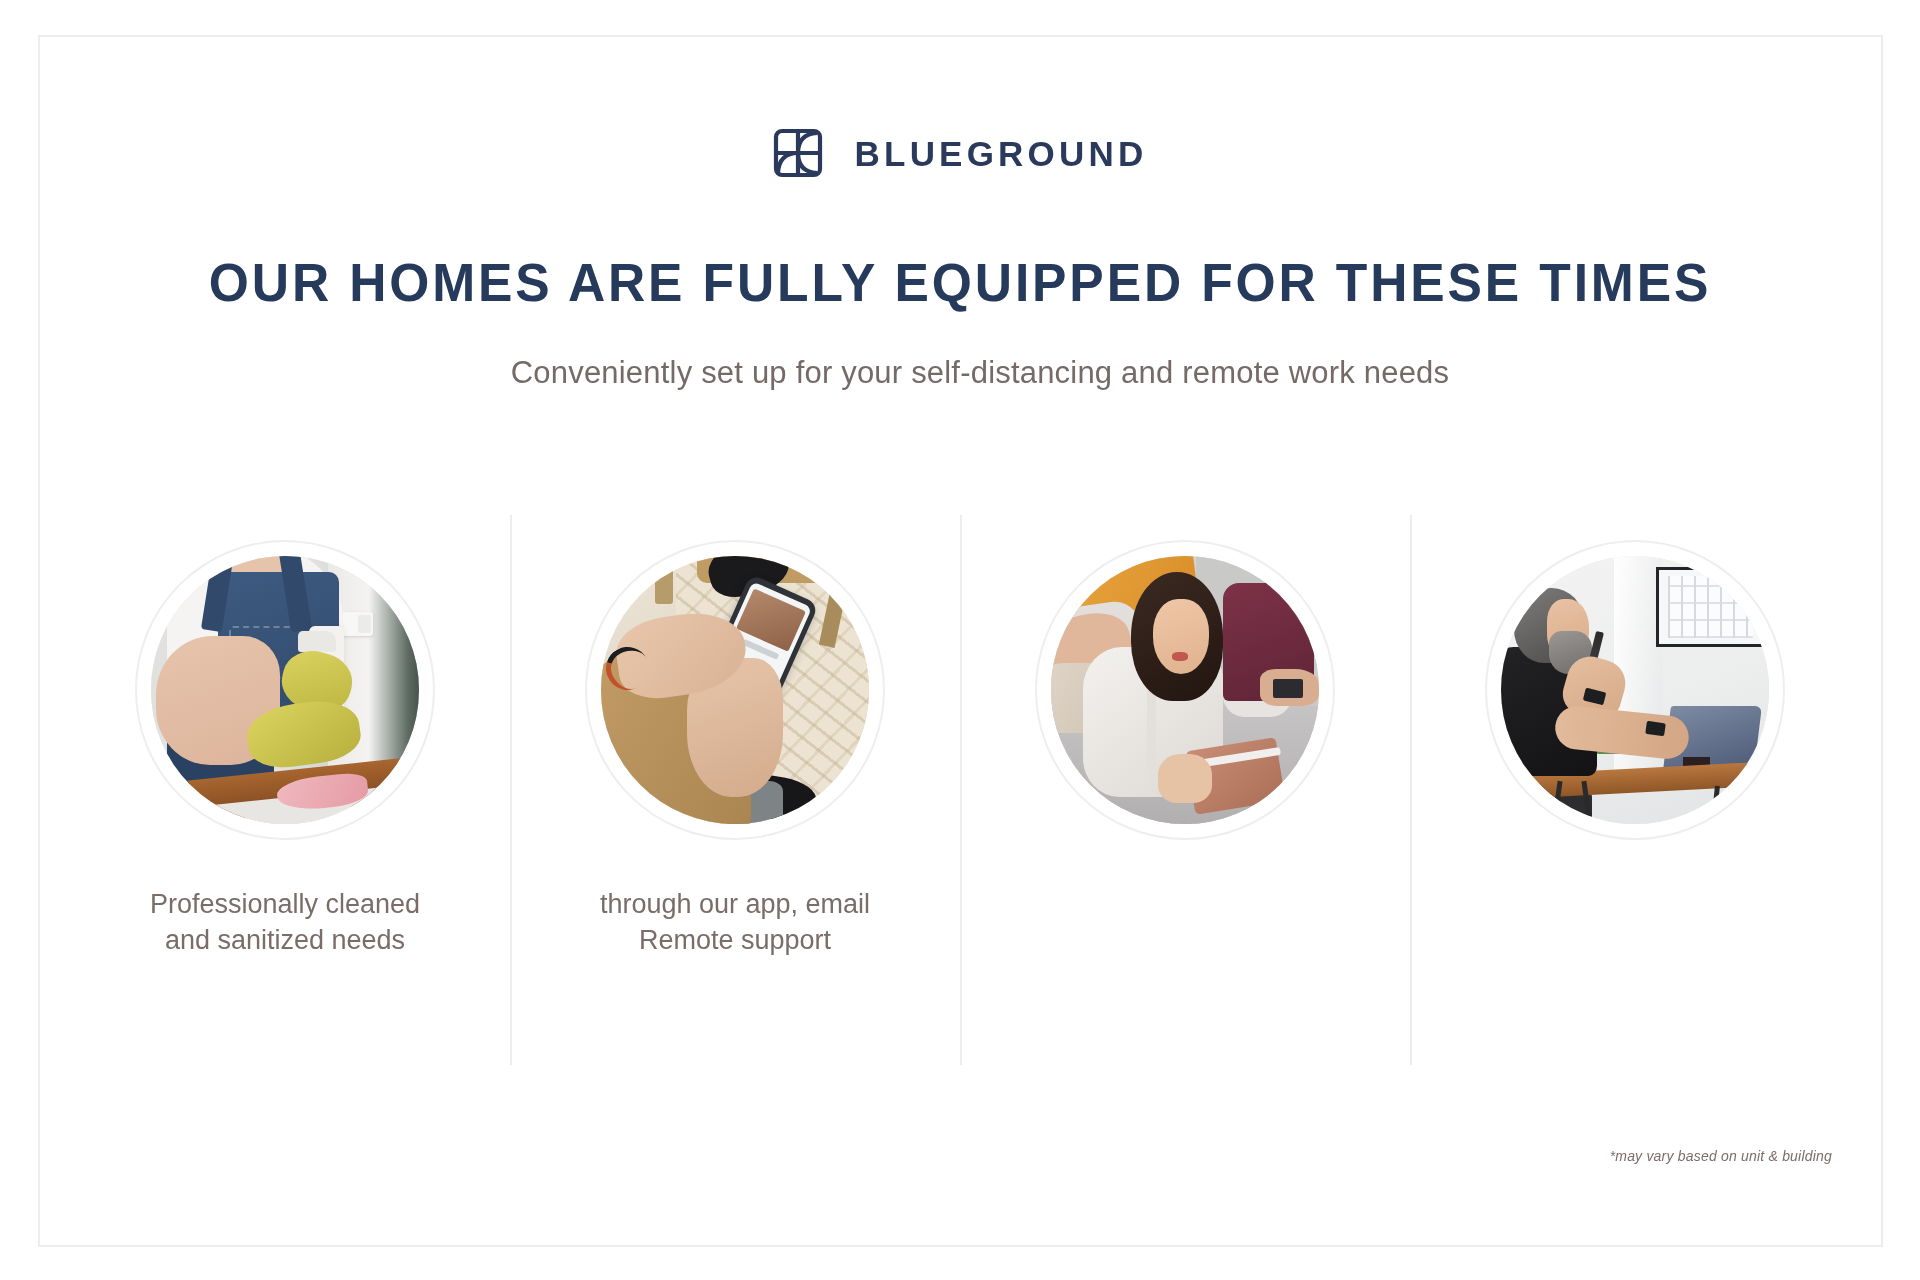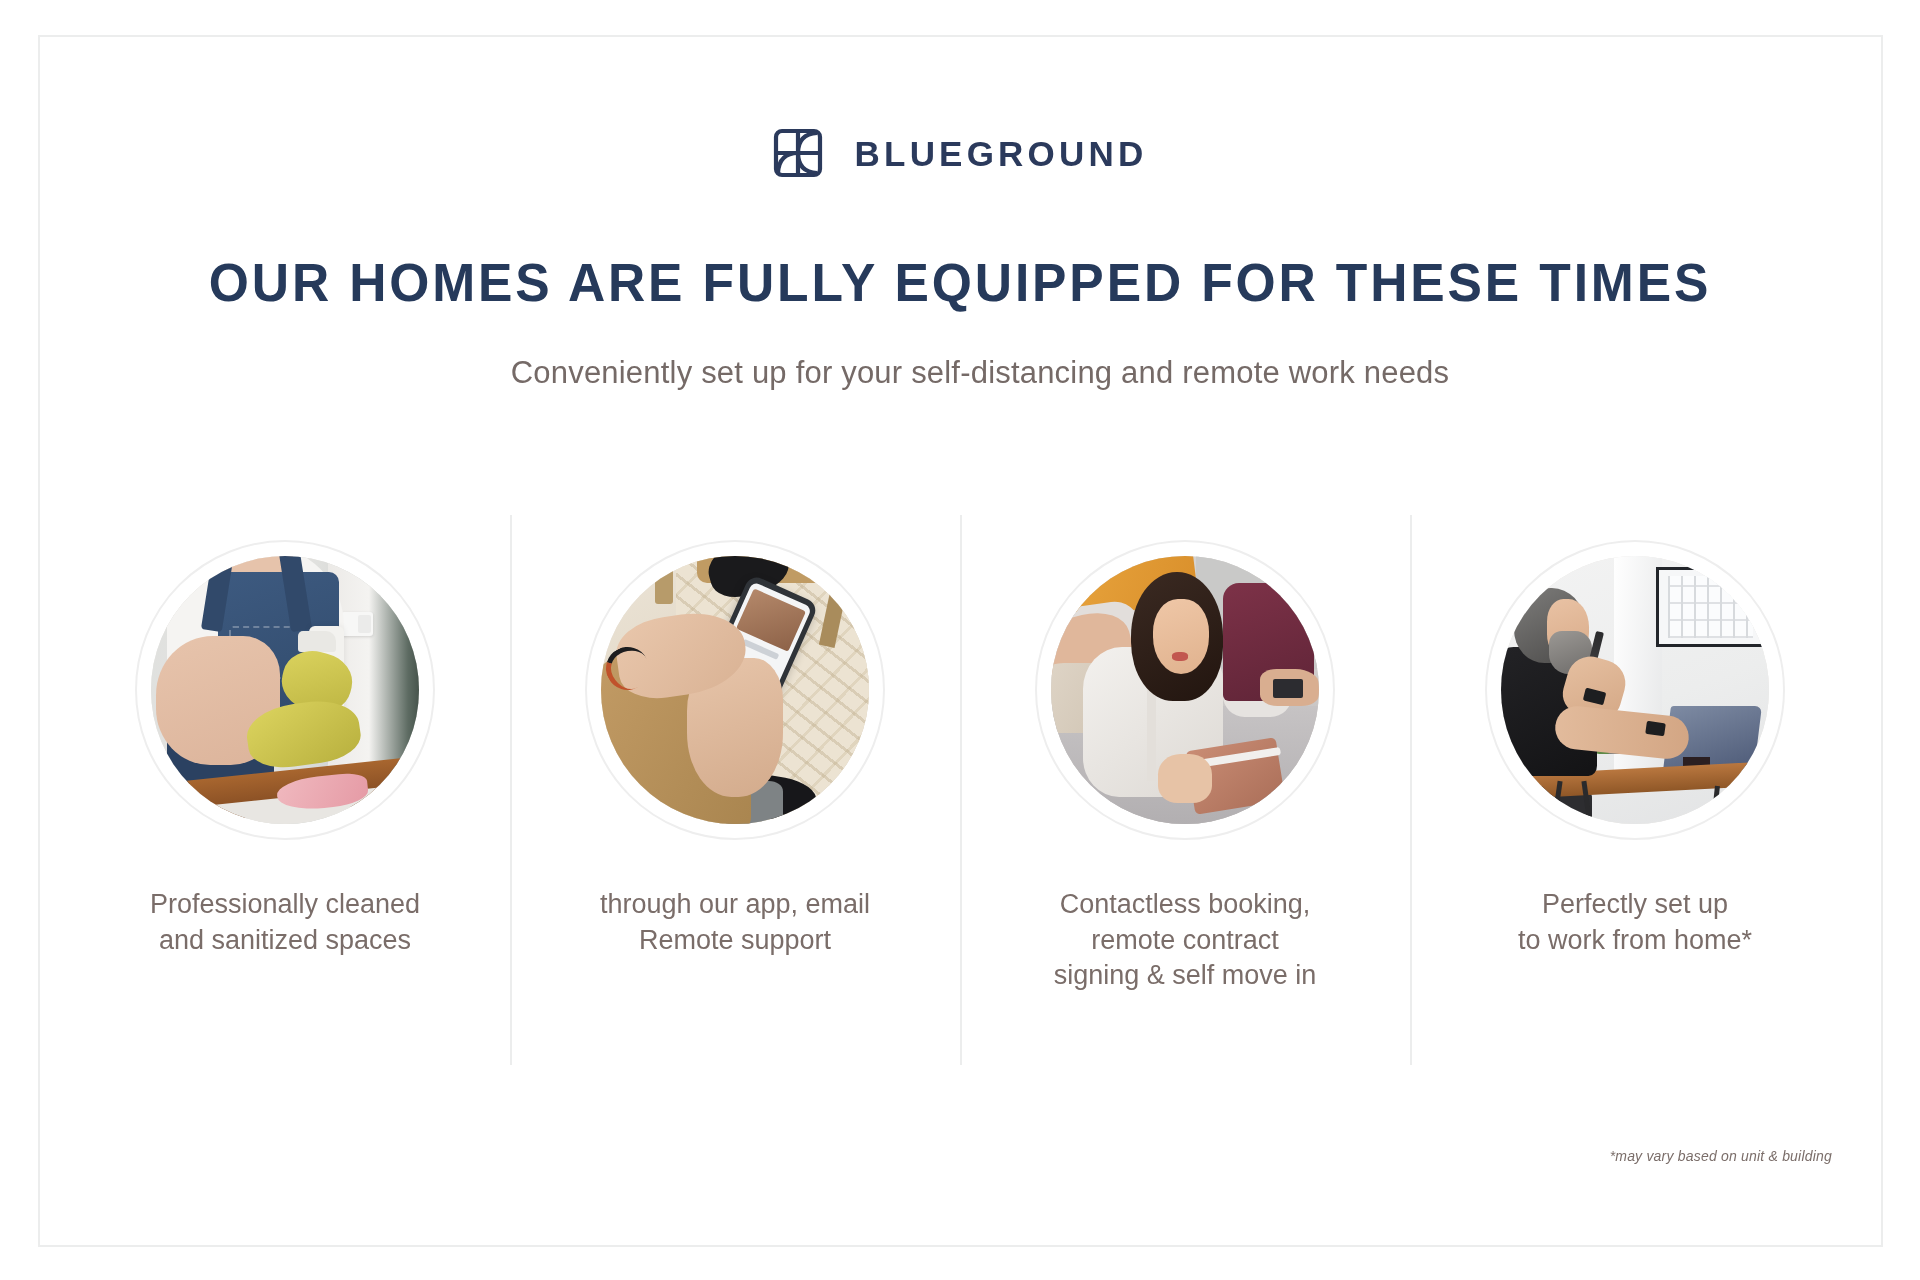--- a/index.html
+++ b/index.html
@@ -296,21 +296,21 @@
             <div class="p1-counter2"></div>
           <div class="p1-bottle"></div>
             <div class="p1-nozzle"></div>
           <div class="p1-glove2"></div>
             <div class="p1-glove1"></div>
             <div class="p1-cloth"></div>
         </div>
       </div>
       <div class="caption">
         <div>Professionally cleaned</div>
-        <div>and sanitized spaces</div>
+        <div>and sanitized needs</div>
       </div>
     </div>
 
     <div class="col">
       <div class="photo-ring">
         <div class="photo">
           <div class="p2-bg"></div>
             <div class="p2-rug"></div>
           <div class="p2-tableTop"></div>
             <div class="p2-tableLeg"></div>
@@ -356,25 +356,20 @@
             <div class="p3-pants"></div>
           <div class="p3-shirt"></div>
             <div class="p3-placket"></div>
           <div class="p3-hair"></div>
             <div class="p3-face"></div>
             <div class="p3-lip"></div>
           <div class="p3-tablet"></div>
             <div class="p3-tabEdge"></div>
             <div class="p3-hand"></div>
         </div>
-      </div>
-      <div class="caption">
-        <div>Contactless booking,</div>
-        <div>remote contract</div>
-        <div>signing &amp; self move in</div>
       </div>
     </div>
 
     <div class="col">
       <div class="photo-ring">
         <div class="photo">
           <div class="p4-bg"></div>
             <div class="p4-wallEdge"></div>
           <div class="p4-frame">
               <div class="p4-art"></div>
@@ -395,23 +390,19 @@
             <div class="p4-hair"></div>
             <div class="p4-face"></div>
             <div class="p4-beard"></div>
           <div class="p4-pencil"></div>
             <div class="p4-armUp"></div>
             <div class="p4-armFwd"></div>
           <div class="p4-watch"></div>
             <div class="p4-band2"></div>
         </div>
       </div>
-      <div class="caption">
-        <div>Perfectly set up</div>
-        <div>to work from home*</div>
-      </div>
     </div>
 
   </div>
 
   <div class="footnote">*may vary based on unit &amp; building</div>
 
 </div>
 
 </body></html>

